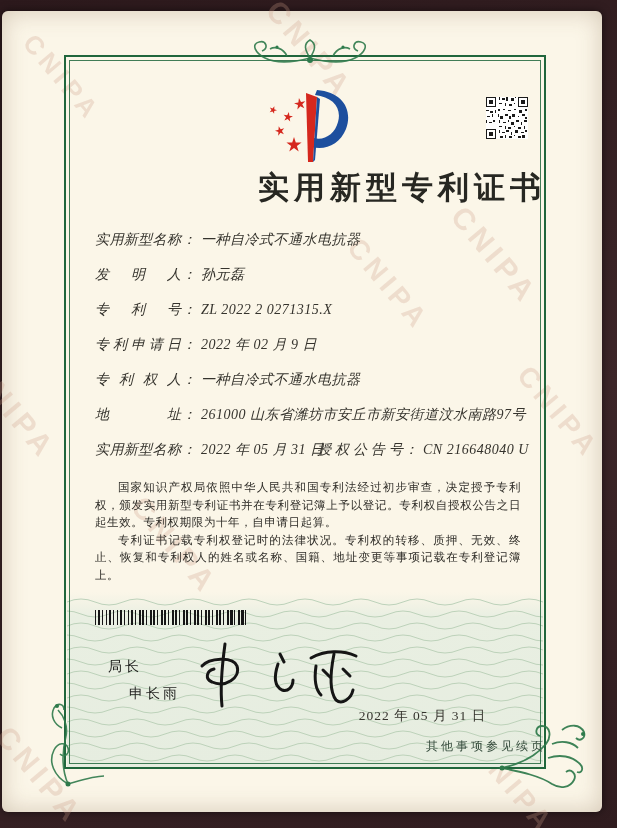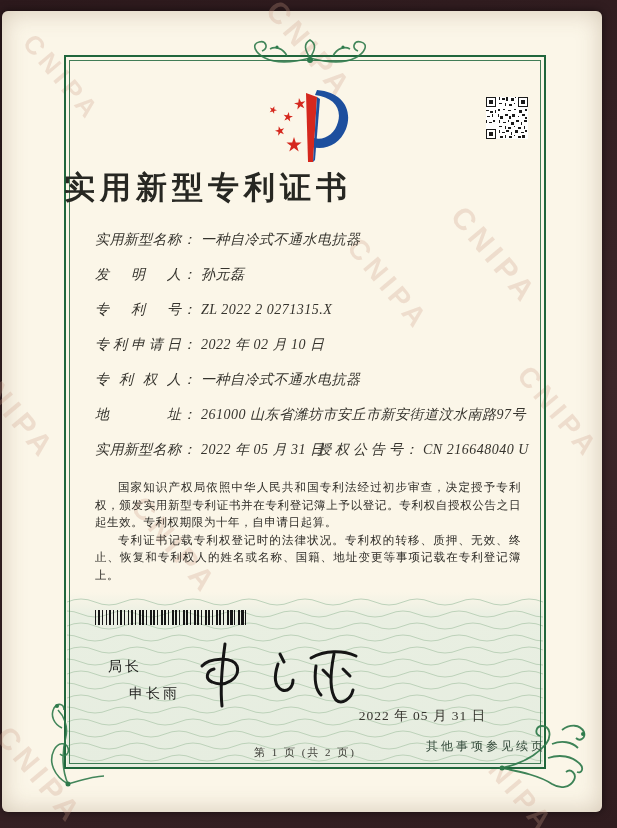--- a/index.html
+++ b/index.html
@@ -13,21 +13,21 @@
     font-weight:bold;color:rgba(203,158,137,.28);letter-spacing:5px;
     transform:rotate(50deg);transform-origin:left top;white-space:nowrap;pointer-events:none;}
   .frame{position:absolute;left:64px;top:55px;width:482px;height:714px;
     border:2px solid #20663c;box-sizing:border-box;}
   .frame::after{content:"";position:absolute;inset:3px;border:1px solid rgba(32,102,60,.85);}
   .orn{position:absolute;}
   .cert-no{position:absolute;left:92px;top:96px;color:#b5392a;font-size:12.5px;white-space:nowrap;}
   .cert-no .cjk{letter-spacing:4px;}
   .logo{position:absolute;left:261px;top:88px;}
   .qr{position:absolute;left:486px;top:97px;}
-  .title{position:absolute;left:64px;top:167px;width:482px;text-align:left;
+  .title{position:absolute;left:64px;top:167px;width:482px;text-align:right;
     font-size:31px;font-weight:bold;letter-spacing:5px;color:#272722;}
   .fields{position:absolute;left:95px;top:231px;width:452px;font-style:italic;}
   .frow{height:35px;white-space:nowrap;font-size:14px;color:#35332d;position:relative;}
   .flabel{display:inline-block;width:86px;text-align:justify;text-align-last:justify;vertical-align:top;}
   .fcolon{display:inline-block;margin:0 5px 0 1px;}
   .fvalue{letter-spacing:.5px;}
   .pair2{position:absolute;left:222px;top:0;}
   .paras{position:absolute;left:95px;top:479px;width:426px;font-size:11.5px;
     line-height:17.5px;color:#2f2d28;text-align:justify;letter-spacing:.6px;}
   .paras p{margin:0;text-indent:2em;}
@@ -211,21 +211,21 @@
     <div class="frow">
       <span class="flabel">实用新型名称</span><span class="fcolon">：</span><span class="fvalue">一种自冷式不通水电抗器</span>
     </div>
     <div class="frow">
       <span class="flabel">发明人</span><span class="fcolon">：</span><span class="fvalue">孙元磊</span>
     </div>
     <div class="frow">
       <span class="flabel">专利号</span><span class="fcolon">：</span><span class="fvalue">ZL 2022 2 0271315.X</span>
     </div>
     <div class="frow">
-      <span class="flabel">专利申请日</span><span class="fcolon">：</span><span class="fvalue">2022 年 02 月 10 日</span>
+      <span class="flabel">专利申请日</span><span class="fcolon">：</span><span class="fvalue">2022 年 02 月 9 日</span>
     </div>
     <div class="frow">
       <span class="flabel">专利权人</span><span class="fcolon">：</span><span class="fvalue">一种自冷式不通水电抗器</span>
     </div>
     <div class="frow">
       <span class="flabel">地址</span><span class="fcolon">：</span><span class="fvalue">261000 山东省潍坊市安丘市新安街道汶水南路97号</span>
     </div>
     <div class="frow">
       <span class="flabel">实用新型名称</span><span class="fcolon">：</span><span class="fvalue">2022 年 05 月 31 日</span>
       <span class="pair2">
@@ -251,15 +251,14 @@
       <path d="M95 16 L99 24"></path>
       <path d="M93 26 C89 38 89 48 97 52 C103 54 108 49 108 42"></path>
       <path d="M126 20 C140 12 158 12 171 18"></path>
       <path d="M149 16 C145 36 145 54 151 62 C157 67 166 61 168 52"></path>
       <path d="M131 28 C129 42 131 52 136 57"></path>
       <path d="M138 32 L145 39 M158 31 L165 38"></path>
     </g>
   </svg>
 
   <div class="issue-date">2022 年 05 月 31 日</div>
-  <div class="page-note">第 1 页 (共 2 页)</div>
   <div class="footer-note">其他事项参见续页</div>
 </div>
 
 </body></html>

